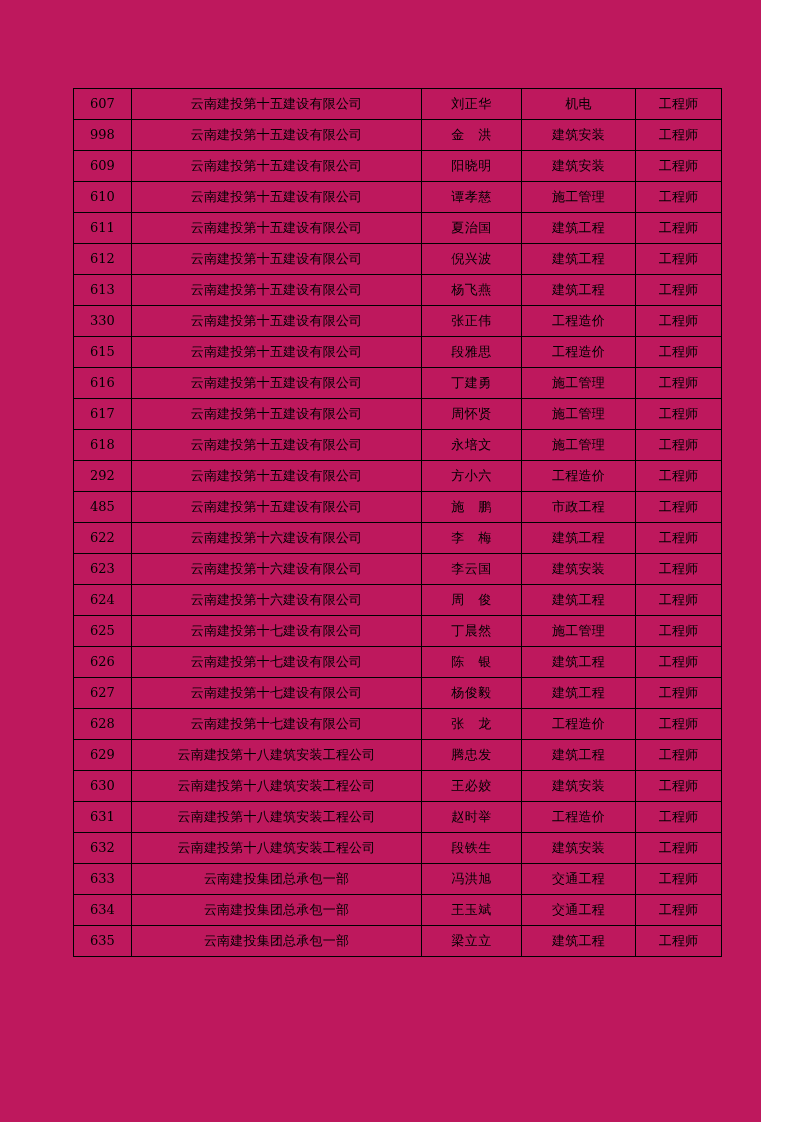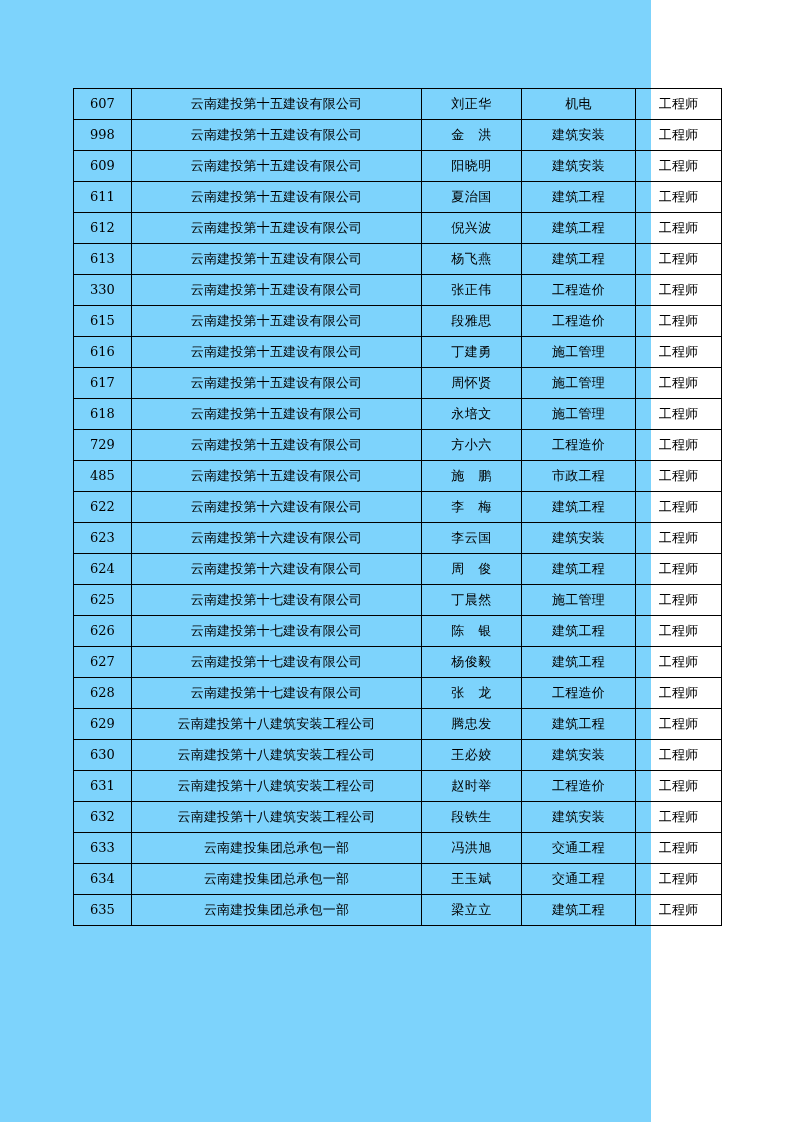--- a/index.html
+++ b/index.html
@@ -11,23 +11,23 @@
     width: 793px;
     height: 1122px;
     font-family: "DejaVu Sans", "Liberation Sans", sans-serif;
     color: #000000;
     position: relative;
   }
   .page {
     position: absolute;
     left: 0;
     top: 0;
-    width: 651px;
+    width: 761px;
     height: 1122px;
-    background: #7dd3fc;
+    background: #be185d;
   }
   .table-wrap {
     position: absolute;
     left: 73px;
     top: 88px;
     width: 648px;
   }
   table.doc-table {
     border-collapse: collapse;
     width: 648px;
@@ -86,20 +86,27 @@
             <td class="title">工程师</td>
           </tr>
           <tr>
             <td class="no">609</td>
             <td class="unit">云南建投第十五建设有限公司</td>
             <td class="name">阳晓明</td>
             <td class="major">建筑安装</td>
             <td class="title">工程师</td>
           </tr>
           <tr>
+            <td class="no">610</td>
+            <td class="unit">云南建投第十五建设有限公司</td>
+            <td class="name">谭孝慈</td>
+            <td class="major">施工管理</td>
+            <td class="title">工程师</td>
+          </tr>
+          <tr>
             <td class="no">611</td>
             <td class="unit">云南建投第十五建设有限公司</td>
             <td class="name">夏治国</td>
             <td class="major">建筑工程</td>
             <td class="title">工程师</td>
           </tr>
           <tr>
             <td class="no">612</td>
             <td class="unit">云南建投第十五建设有限公司</td>
             <td class="name">倪兴波</td>
@@ -142,21 +149,21 @@
             <td class="title">工程师</td>
           </tr>
           <tr>
             <td class="no">618</td>
             <td class="unit">云南建投第十五建设有限公司</td>
             <td class="name">永培文</td>
             <td class="major">施工管理</td>
             <td class="title">工程师</td>
           </tr>
           <tr>
-            <td class="no">729</td>
+            <td class="no">292</td>
             <td class="unit">云南建投第十五建设有限公司</td>
             <td class="name">方小六</td>
             <td class="major">工程造价</td>
             <td class="title">工程师</td>
           </tr>
           <tr>
             <td class="no">485</td>
             <td class="unit">云南建投第十五建设有限公司</td>
             <td class="name">施　鹏</td>
             <td class="major">市政工程</td>

